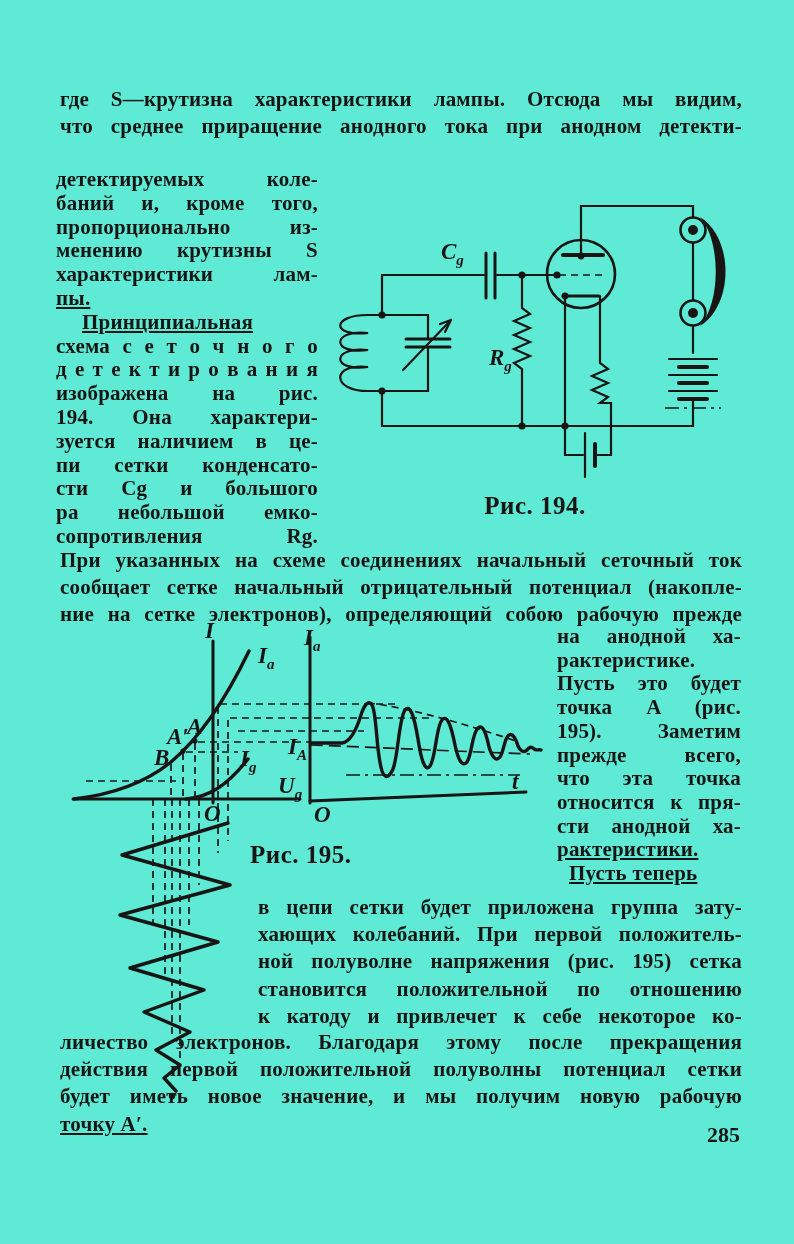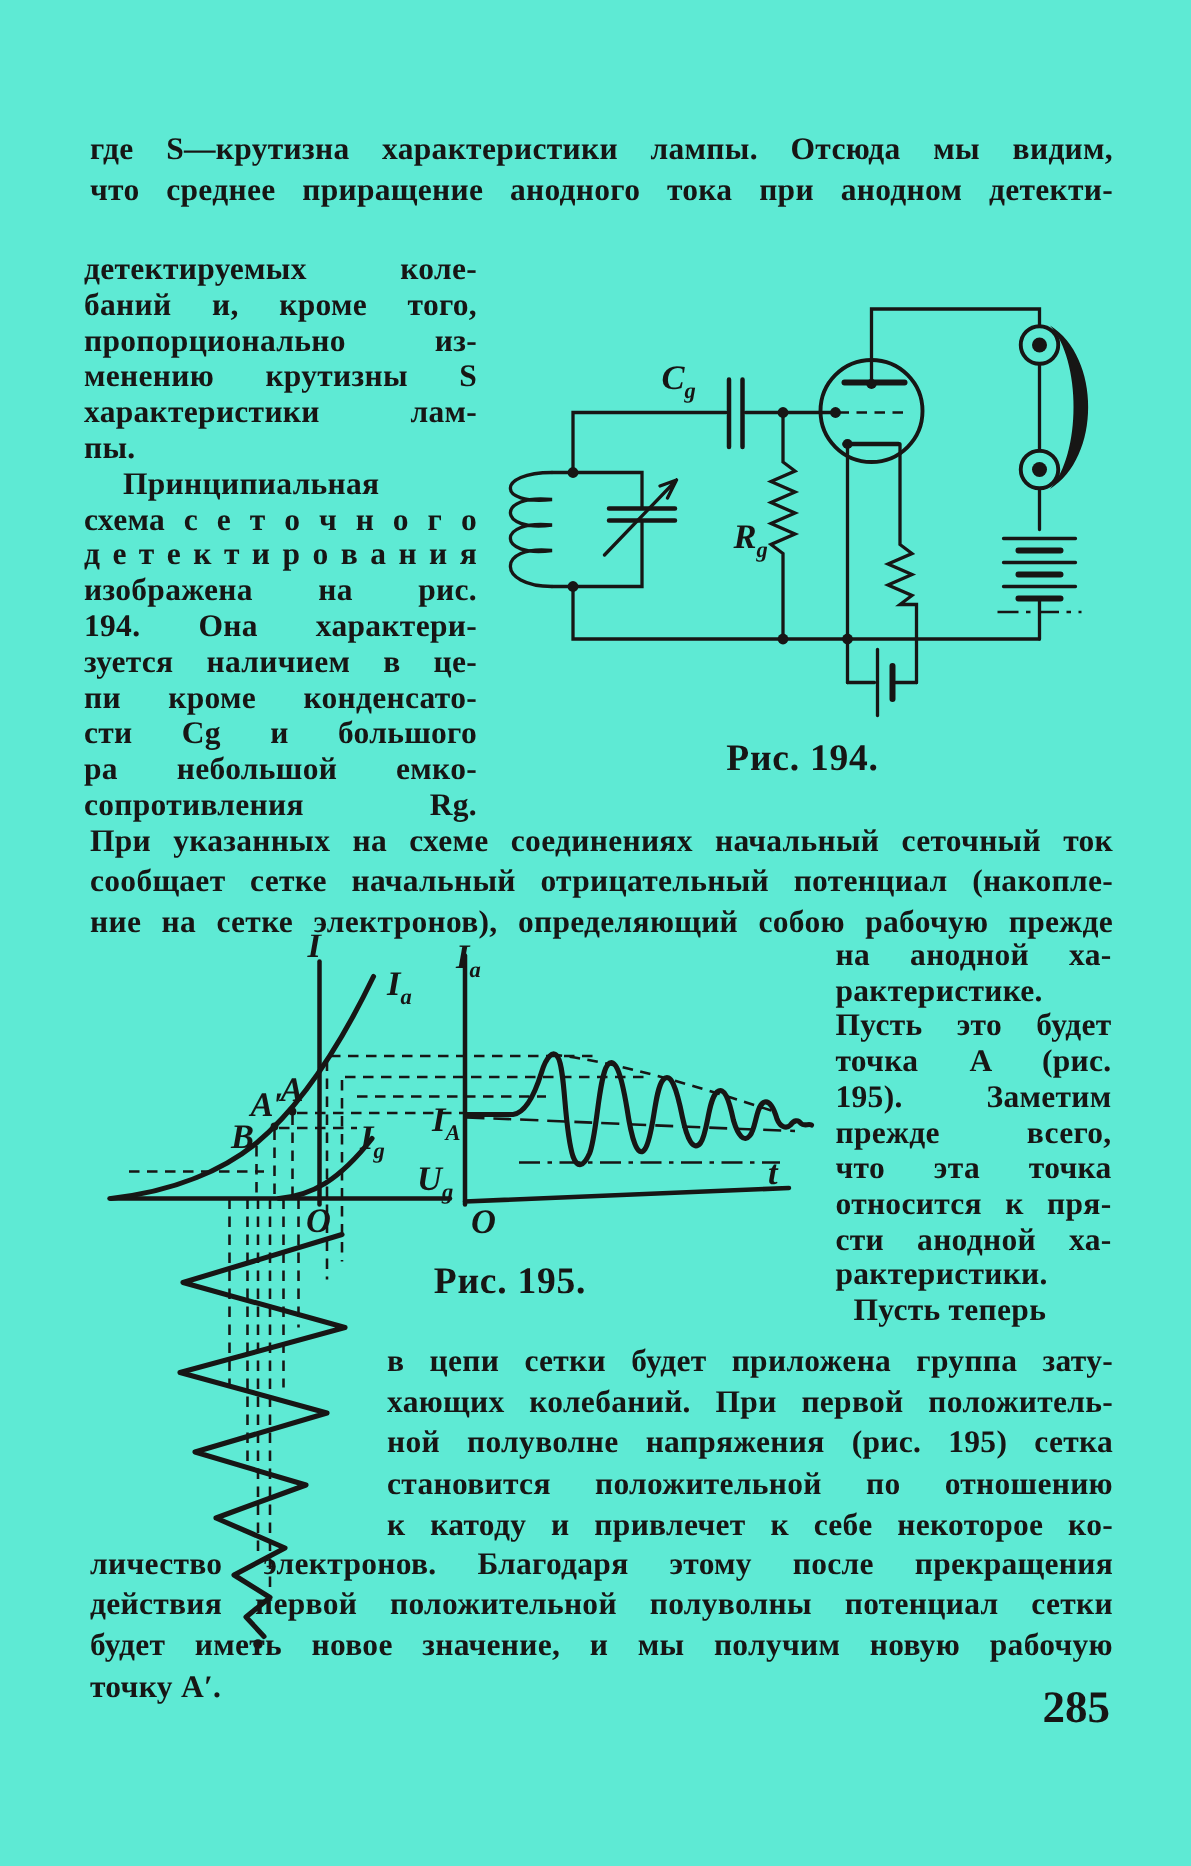--- a/index.html
+++ b/index.html
@@ -4,33 +4,33 @@
 <style>
   html,body{margin:0;padding:0;background:#e8e8e8;}
   .page{
     position:relative;width:794px;height:1244px;margin:0 auto;
     background:#5eead4;color:#171615;overflow:hidden;
     font-family:"Liberation Serif", serif;
   }
   .tb{position:absolute;font-weight:600;font-size:21px;line-height:27.2px;letter-spacing:.2px;}
   .tb div{white-space:normal;}
   .jl{text-align:justify;text-align-last:justify;}
-  .ll{text-align:right;text-align-last:left;}
+  .ll{text-align:right;text-align-last:left;text-decoration:underline;}
   .ind{text-indent:26px;}
   .ind2{text-indent:12px;}
   #p1{left:60px;top:86px;width:682px;}
   #leftcol{left:56px;top:168px;width:262px;line-height:23.8px;}
   #p2{left:60px;top:547px;width:682px;}
   #rightcol{left:557px;top:625px;width:184px;line-height:23.7px;}
   #p3{left:258px;top:894px;width:484px;}
   #p4{left:60px;top:1029px;width:682px;}
   .caption{position:absolute;font-weight:600;font-size:25px;letter-spacing:.5px;}
   #cap194{left:430px;top:492px;width:210px;text-align:center;}
-  #cap195{left:250px;top:841px;width:180px;text-align:center;}
-  #pagenum{position:absolute;left:620px;top:1122px;width:120px;text-align:right;font-weight:700;font-size:30px;}
+  #cap195{left:250px;top:841px;width:180px;text-align:left;}
+  #pagenum{position:absolute;left:620px;top:1122px;width:120px;text-align:right;font-weight:700;font-size:22px;}
   .figsvg{position:absolute;}
   #fig194{left:323px;top:193px;}
   #fig195{left:68px;top:623px;}
   .wire{fill:none;stroke:#171615;stroke-width:2.2;stroke-linecap:round;}
   .wire3{fill:none;stroke:#171615;stroke-width:3;stroke-linecap:round;}
   .thick{fill:none;stroke:#171615;stroke-width:4;stroke-linecap:round;}
   .dash{fill:none;stroke:#171615;stroke-width:1.7;stroke-dasharray:7 5;}
   .dashdot{fill:none;stroke:#171615;stroke-width:1.7;stroke-dasharray:14 5 3 5;}
   .ldash{fill:none;stroke:#171615;stroke-width:1.7;stroke-dasharray:12 6;}
   .dot{fill:#171615;stroke:none;}
@@ -54,21 +54,21 @@
     <div class="jl">пропорционально из-</div>
     <div class="jl">менению крутизны S</div>
     <div class="jl">характеристики лам-</div>
     <div class="ll">пы.</div>
     <div class="ll ind">Принципиальная</div>
     <div class="jl">схема с е т о ч н о г о</div>
     <div class="jl">д е т е к т и р о в а н и я</div>
     <div class="jl">изображена на рис.</div>
     <div class="jl">194. Она характери-</div>
     <div class="jl">зуется наличием в це-</div>
-    <div class="jl">пи кроме конденсато-</div>
+    <div class="jl">пи сетки конденсато-</div>
     <div class="jl">сти Cg и большого</div>
     <div class="jl">ра небольшой емко-</div>
     <div class="jl">сопротивления Rg.</div>
   </div>
 
   <svg class="figsvg" id="fig194" width="424" height="300" viewBox="0 0 424 300">
 
     <path class="wire" d="M45,122 C8,122 8,144 45,140 C8,136 8,162 45,157 C8,153 8,179 45,174 C8,170 8,198 45,198"></path>
     <path class="wire" d="M45,122 H59 M45,198 H59"></path>
 

